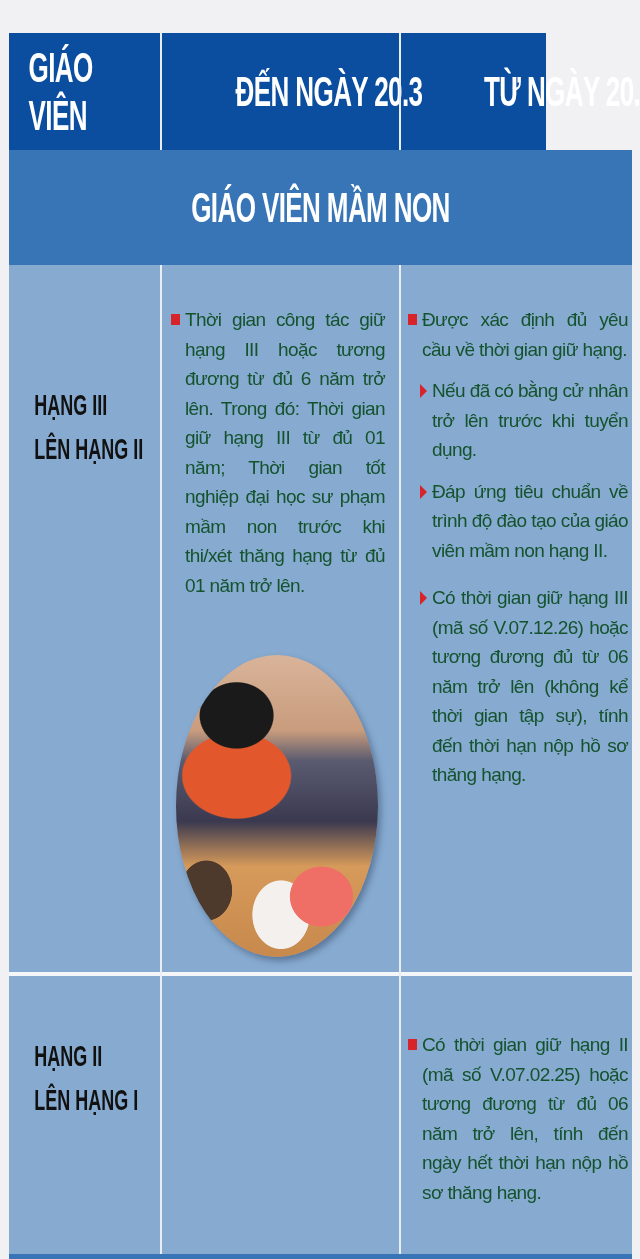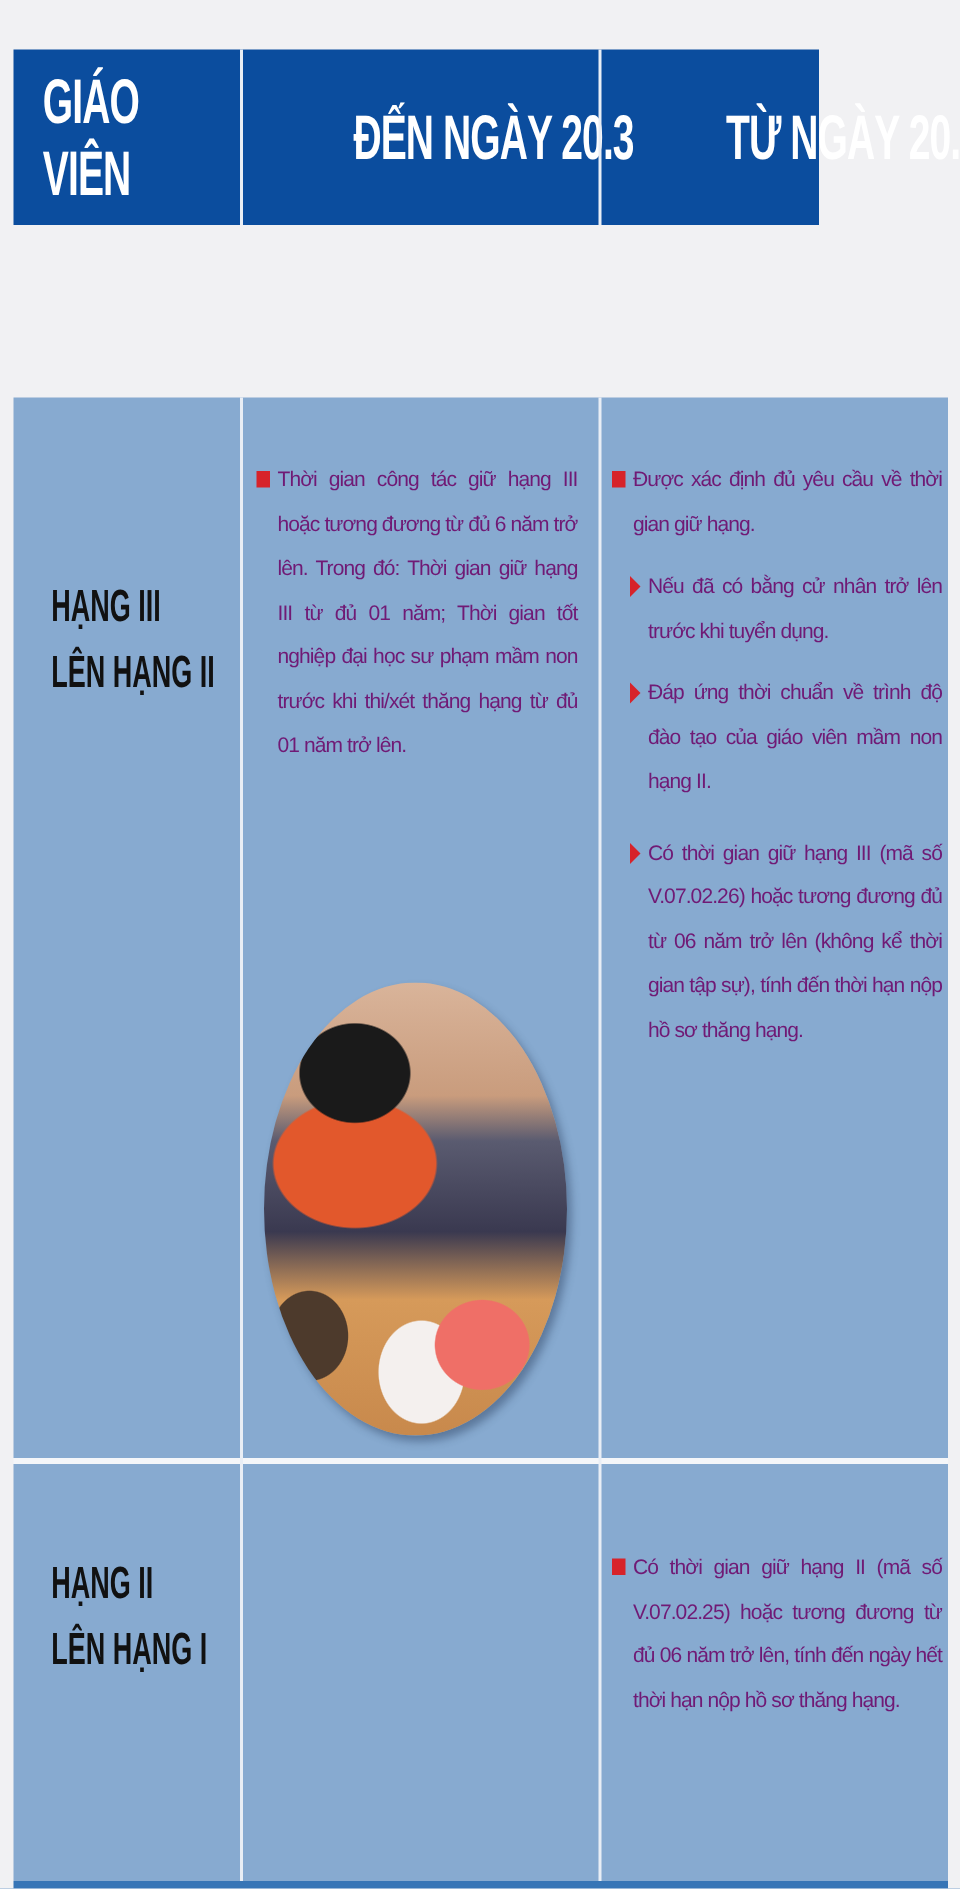--- a/index.html
+++ b/index.html
@@ -20,21 +20,21 @@
     .row { position: absolute; left: 0; width: 623px; background: #87aad0; }
     .row1 { top: 232px; height: 707px; }
     .row2 { top: 943px; height: 278px; }
     .hline { position: absolute; left: 0; width: 623px; height: 4px; background: #f4f6f9; }
     .footer-strip { position: absolute; left: 0; top: 1221px; width: 623px; height: 5px; background: #3775b6; }
 
     .rank { position: absolute; left: 0; width: 152px; color: #111; font-weight: bold; font-size: 30px; line-height: 44px;
       transform: scaleX(0.6); transform-origin: left top; padding-left: 42px; white-space: nowrap; }
     .rank div { width: 300px; }
 
-    .col { position: absolute; color: #701a75; font-size: 14px; line-height: 29.5px; text-align: justify; }
+    .col { position: absolute; color: #14532d; font-size: 19px; line-height: 29.5px; text-align: justify; }
     .col2 { left: 176px; width: 200px; }
     .col3 { left: 413px; width: 206px; }
 
     .item { position: relative; padding-left: 0; margin-bottom: 12px; }
     .sq-bullet { position: absolute; left: -14px; top: 9px; width: 9px; height: 11px; background: #d7232a; }
     .tri-bullet { position: absolute; left: -12px; top: 8px; width: 0; height: 0; border-top: 7px solid transparent; border-bottom: 7px solid transparent; border-left: 7px solid #d7232a; }
     .sub { margin-left: 10px; width: 196px; }
     .txt { display: block; font-family: "Liberation Sans", sans-serif; letter-spacing: -0.6px; }
 
     .photo { position: absolute; left: 176px; top: 622px; width: 202px; height: 302px; border-radius: 50%;
@@ -51,20 +51,23 @@
 <body>
 
 <div class="table">
 
   <div class="hdr">
     <div class="cell" style="left:-15px;width:182px;">GIÁO VIÊN</div>
     <div class="cell" style="left:100px;width:440px;">ĐẾN NGÀY 20.3</div>
     <div class="cell" style="left:300px;width:520px;">TỪ NGÀY 20.3</div>
   </div>
 
+  <div class="section">
+    <span>GIÁO VIÊN MẦM NON</span>
+  </div>
 
   <div class="row row1">
     <div class="rank" style="top:118px;">
       <div>HẠNG III</div>
       <div>LÊN HẠNG II</div>
     </div>
 
     <div class="col col2" style="top:40px;">
       <div class="item">
         <span class="sq-bullet"></span>
@@ -78,25 +81,25 @@
       <div class="item">
         <span class="sq-bullet"></span>
         <span class="txt">Được xác định đủ yêu cầu về thời gian giữ hạng.</span>
       </div>
       <div class="item sub">
         <span class="tri-bullet"></span>
         <span class="txt">Nếu đã có bằng cử nhân trở lên trước khi tuyển dụng.</span>
       </div>
       <div class="item sub">
         <span class="tri-bullet"></span>
-        <span class="txt">Đáp ứng thời chuẩn về trình độ đào tạo của giáo viên mầm non hạng II.</span>
+        <span class="txt">Đáp ứng tiêu chuẩn về trình độ đào tạo của giáo viên mầm non hạng II.</span>
       </div>
       <div class="item sub" style="margin-top:18px;">
         <span class="tri-bullet"></span>
-        <span class="txt">Có thời gian giữ hạng III (mã số V.07.02.26) hoặc tương đương đủ từ 06 năm trở lên (không kể thời gian tập sự), tính đến thời hạn nộp hồ sơ thăng hạng.</span>
+        <span class="txt">Có thời gian giữ hạng III (mã số V.07.12.26) hoặc tương đương đủ từ 06 năm trở lên (không kể thời gian tập sự), tính đến thời hạn nộp hồ sơ thăng hạng.</span>
       </div>
     </div>
   </div>
 
   <div class="hline" style="top:939px;"></div>
 
   <div class="row row2">
     <div class="rank" style="top:58px;">
       <div>HẠNG II</div>
       <div>LÊN HẠNG I</div>

